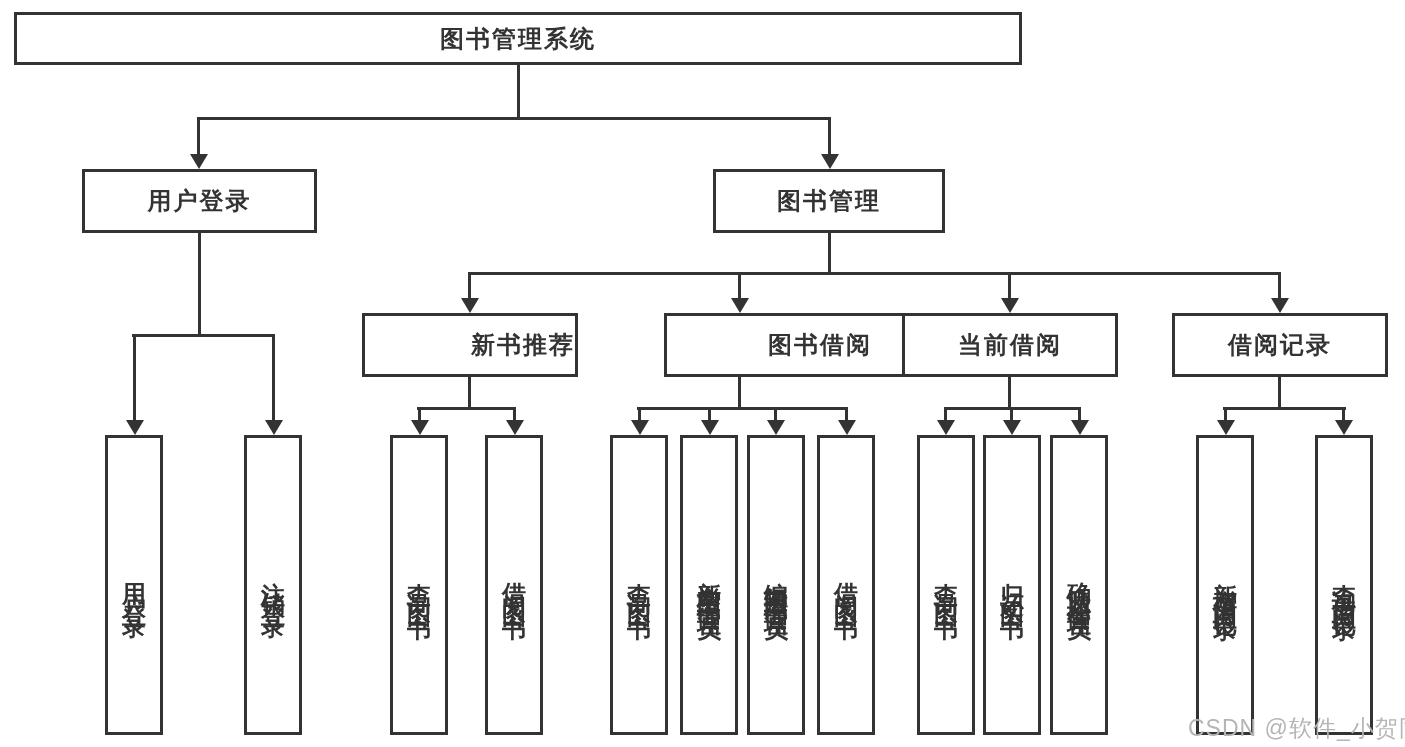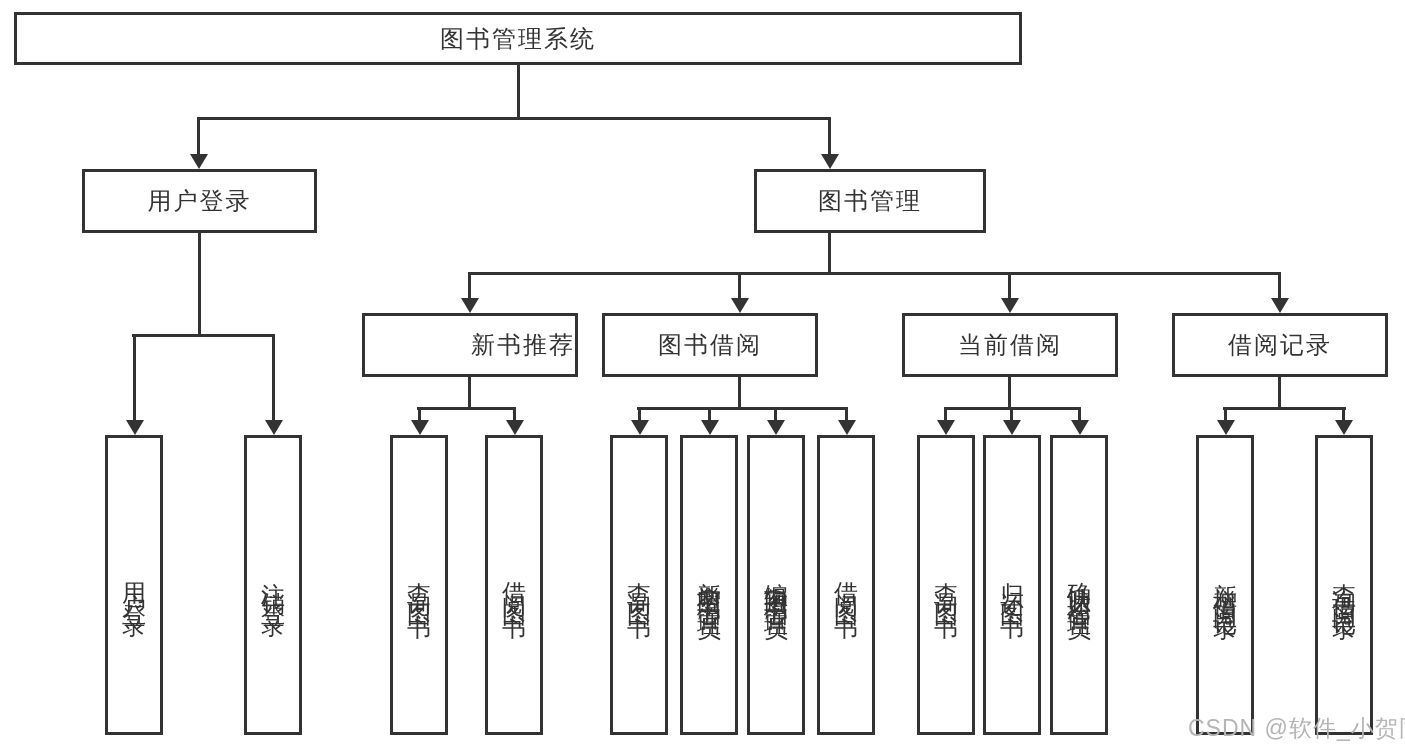--- a/index.html
+++ b/index.html
@@ -17,20 +17,21 @@
     color:var(--text);
     overflow:hidden;
   }
   
   .box{
     position:absolute;
     border:3px solid var(--line);
     background:#fff;
     display:flex;align-items:center;justify-content:center;
     box-sizing:content-box;
+    font-weight:bold;
   }
   .hbox{font-size:24px;letter-spacing:2px;white-space:nowrap;}
   .vbox{width:52px;height:294px;top:435px;font-size:24px;}
   .vtext{
     writing-mode:vertical-rl;
     text-orientation:mixed;
     white-space:nowrap;
   }
   .ls4{letter-spacing:11px;}
   .ls6{letter-spacing:7px;}
@@ -70,40 +71,40 @@
   </div>
 
   <div class="vline" style="left:517px;top:65px;height:53px;"></div>
   <div class="hline" style="left:197px;top:117px;width:634px;"></div>
   <div class="drop" style="left:197px;top:117px;height:37px;"></div>
   <div class="drop" style="left:828px;top:117px;height:37px;"></div>
 
   <div class="box hbox" style="left:82px;top:169px;width:229px;height:58px;">
     <span>用户登录</span>
   </div>
-  <div class="box hbox" style="left:713px;top:169px;width:226px;height:58px;margin-left:41px;">
+  <div class="box hbox" style="left:713px;top:169px;width:226px;height:58px;">
     <span>图书管理</span>
   </div>
 
   <div class="vline" style="left:198px;top:233px;height:102px;"></div>
   <div class="hline" style="left:132px;top:334px;width:143px;"></div>
   <div class="drop" style="left:133px;top:334px;height:86px;"></div>
   <div class="drop" style="left:272px;top:334px;height:86px;"></div>
 
   <div class="vline" style="left:828px;top:233px;height:40px;"></div>
   <div class="hline" style="left:468px;top:272px;width:813px;"></div>
   <div class="drop" style="left:468px;top:272px;height:26px;"></div>
   <div class="drop" style="left:738px;top:272px;height:26px;"></div>
   <div class="drop" style="left:1008px;top:272px;height:26px;"></div>
   <div class="drop" style="left:1278px;top:272px;height:26px;"></div>
 
   <div class="box hbox" style="left:362px;top:313px;width:210px;height:58px;justify-content:flex-end;">
     <span>新书推荐</span>
   </div>
-  <div class="box hbox" style="left:602px;top:313px;width:210px;height:58px;">
+  <div class="box hbox" style="left:664px;top:313px;width:210px;height:58px;padding-left:48px;">
     <span>图书借阅</span>
   </div>
   <div class="box hbox" style="left:1172px;top:313px;width:210px;height:58px;">
     <span>借阅记录</span>
   </div>
   <div class="box hbox" style="left:902px;top:313px;width:210px;height:58px;">
     <span>当前借阅</span>
   </div>
 
   <div class="vline" style="left:468px;top:377px;height:31px;"></div>

